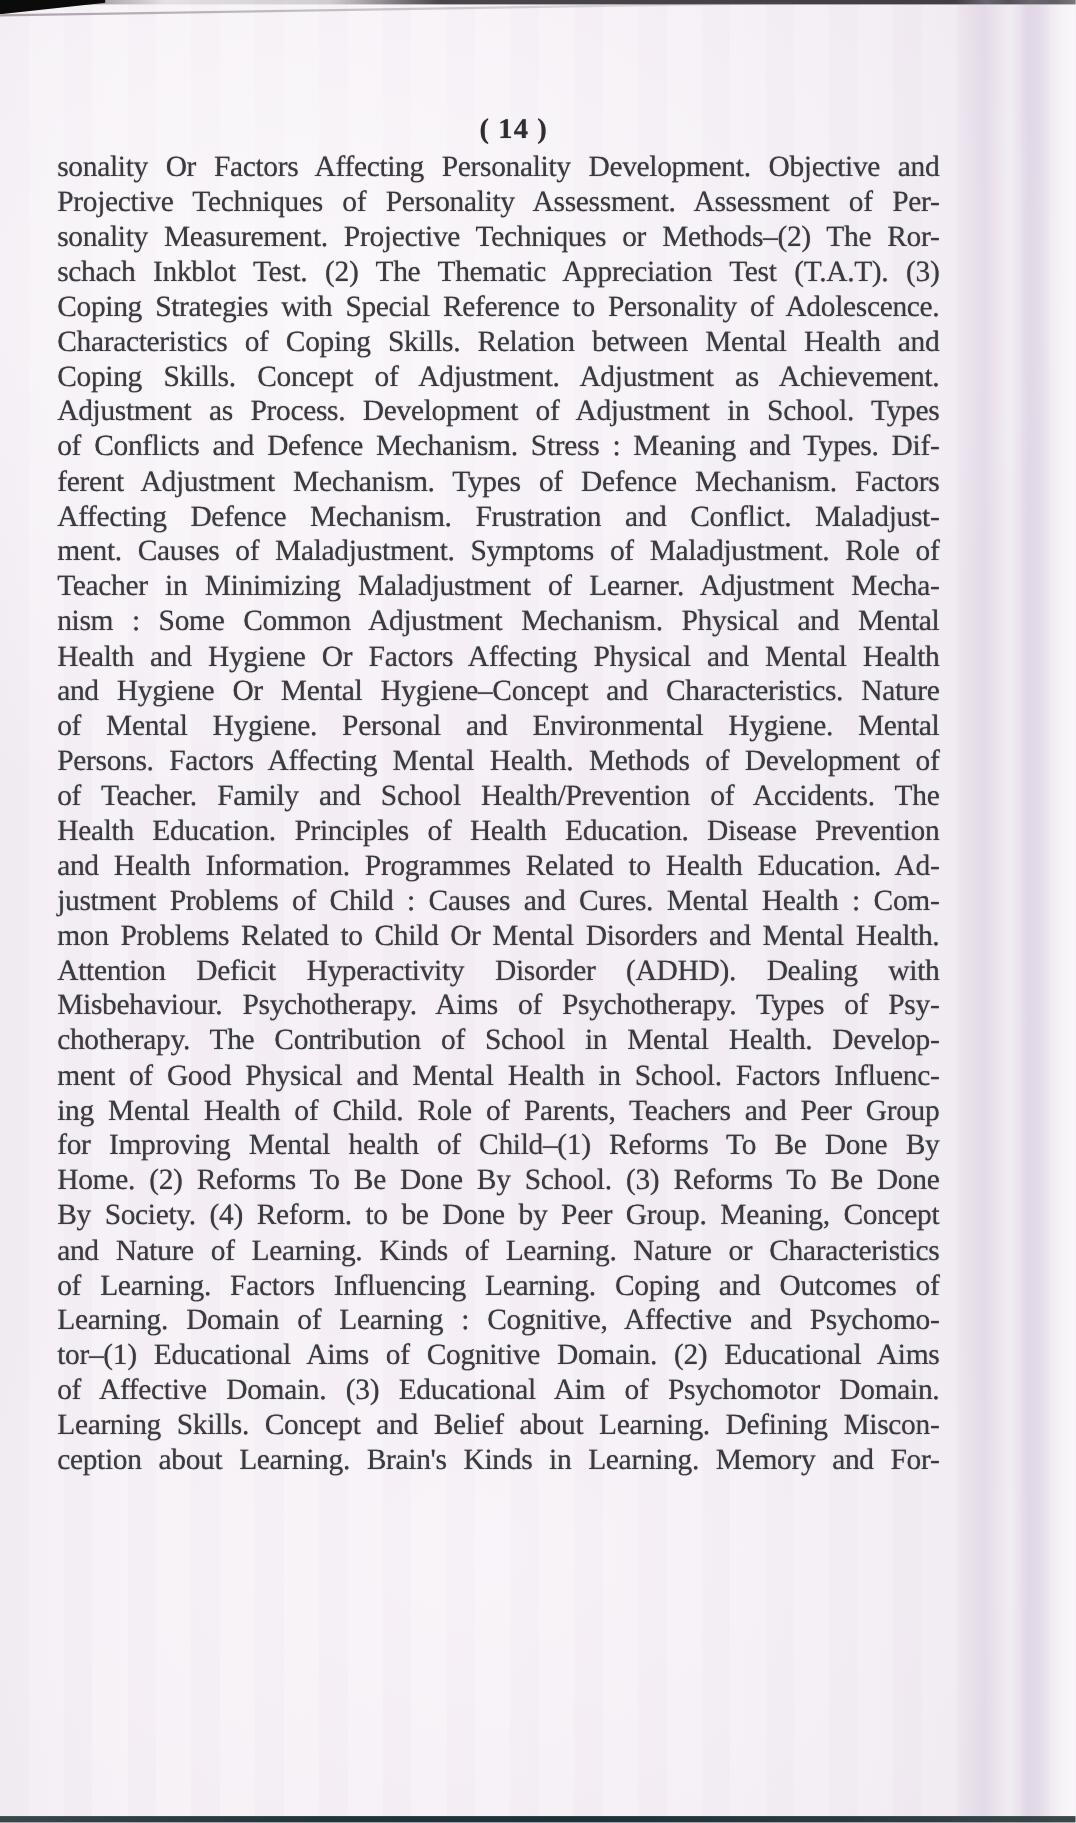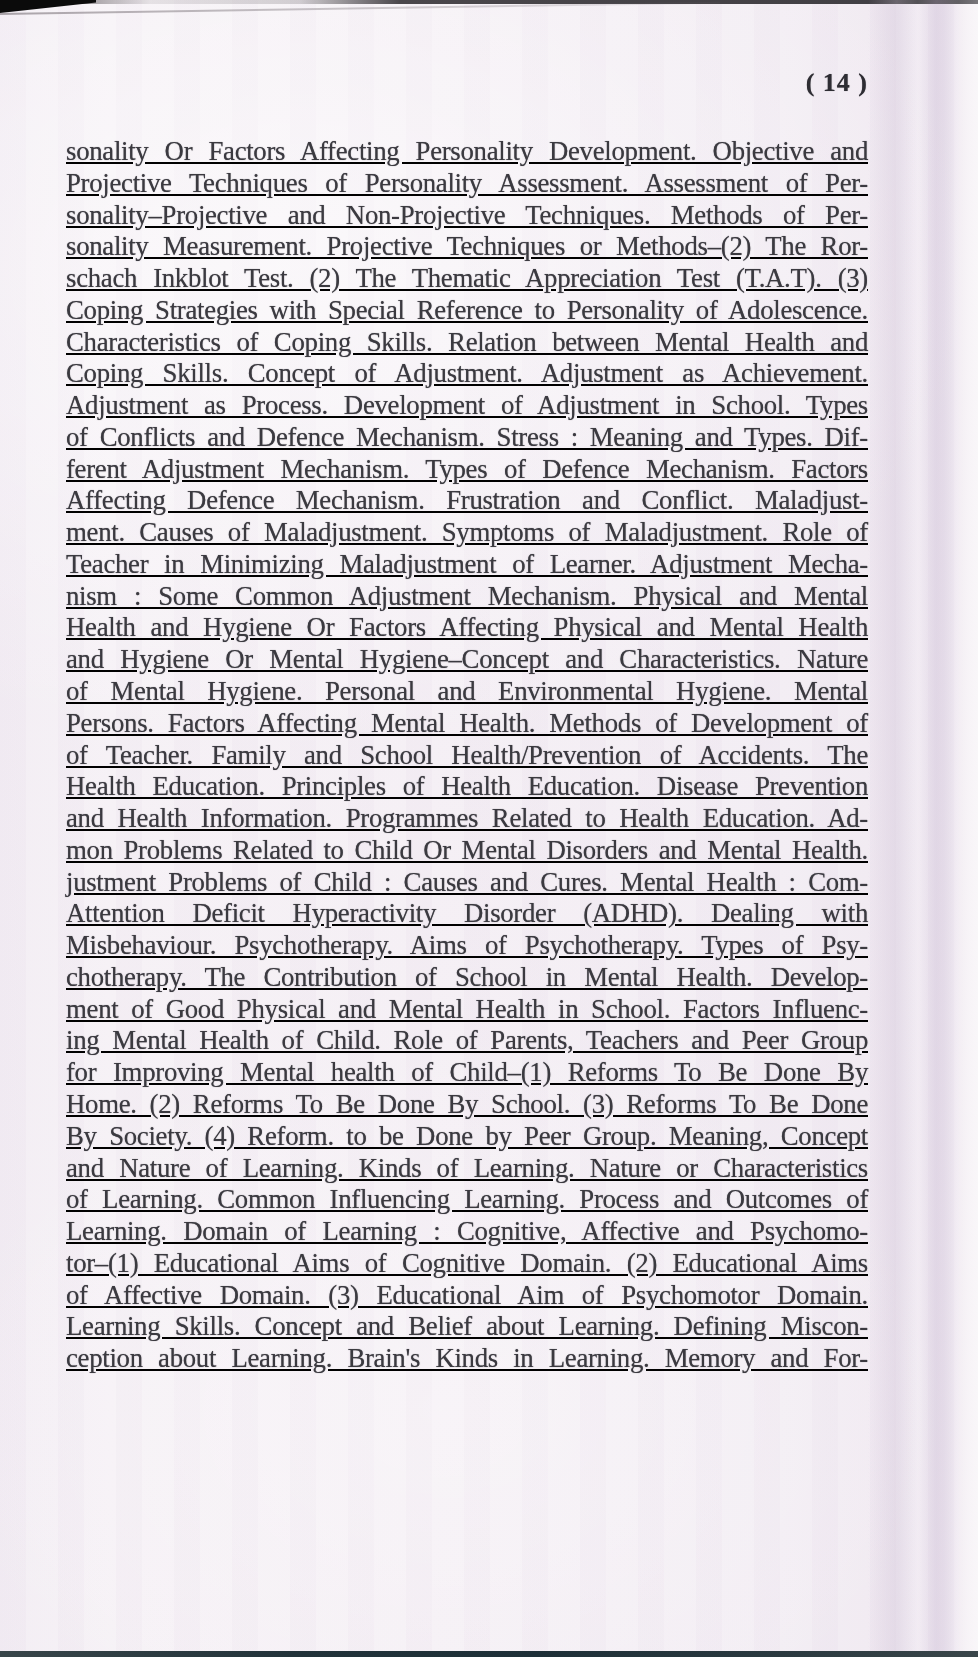--- a/index.html
+++ b/index.html
@@ -76,37 +76,36 @@
       rgba(214,200,218,0.28) 26%,
       rgba(255,255,255,0.10) 45%,
       rgba(205,190,212,0.30) 62%,
       rgba(255,255,255,0.18) 82%,
       rgba(255,255,255,0.30) 100%);
     pointer-events: none;
   }
 
   .page-number {
     position: absolute;
-    top: 68px;
+    top: 102px;
     left: 66px;
     width: 802px;
-    text-align: right;
+    text-align: center;
     font-size: 26px;
     font-weight: bold;
     letter-spacing: 1px;
     color: #2e2d33;
     text-shadow: 0 0 0.8px rgba(46,45,51,0.65);
   }
 
   .text-block {
     position: absolute;
     top: 136px;
-    left: 66px;
+    left: 52px;
     width: 802px;
-    text-decoration: underline;
   }
 
   .text-line {
     height: 31.77px;
     line-height: 31.77px;
     font-size: 26.8px;
     letter-spacing: -0.3px;
     color: #3b3a40;
     text-shadow: 0 0 0.9px rgba(54,52,60,0.70);
     text-align: justify;
@@ -124,52 +123,51 @@
 
   <div class="top-strip"></div>
   <div class="corner-wedge"></div>
   <div class="fold-line"></div>
 
   <div class="page-number">( 14 )</div>
 
   <div class="text-block">
       <div class="text-line">sonality Or Factors Affecting Personality Development. Objective and</div>
       <div class="text-line">Projective Techniques of Personality Assessment. Assessment of Per-</div>
-      <div class="text-line">sonality–Projective and Non-Projective Techniques. Methods of Per-</div>
       <div class="text-line">sonality Measurement. Projective Techniques or Methods–(2) The Ror-</div>
       <div class="text-line">schach Inkblot Test. (2) The Thematic Appreciation Test (T.A.T). (3)</div>
       <div class="text-line">Coping Strategies with Special Reference to Personality of Adolescence.</div>
       <div class="text-line">Characteristics of Coping Skills. Relation between Mental Health and</div>
       <div class="text-line">Coping Skills. Concept of Adjustment. Adjustment as Achievement.</div>
       <div class="text-line">Adjustment as Process. Development of Adjustment in School. Types</div>
       <div class="text-line">of Conflicts and Defence Mechanism. Stress : Meaning and Types. Dif-</div>
       <div class="text-line">ferent Adjustment Mechanism. Types of Defence Mechanism. Factors</div>
       <div class="text-line">Affecting Defence Mechanism. Frustration and Conflict. Maladjust-</div>
       <div class="text-line">ment. Causes of Maladjustment. Symptoms of Maladjustment. Role of</div>
       <div class="text-line">Teacher in Minimizing Maladjustment of Learner. Adjustment Mecha-</div>
       <div class="text-line">nism : Some Common Adjustment Mechanism. Physical and Mental</div>
       <div class="text-line">Health and Hygiene Or Factors Affecting Physical and Mental Health</div>
       <div class="text-line">and Hygiene Or Mental Hygiene–Concept and Characteristics. Nature</div>
       <div class="text-line">of Mental Hygiene. Personal and Environmental Hygiene. Mental</div>
       <div class="text-line">Persons. Factors Affecting Mental Health. Methods of Development of</div>
       <div class="text-line">of Teacher. Family and School Health/Prevention of Accidents. The</div>
       <div class="text-line">Health Education. Principles of Health Education. Disease Prevention</div>
       <div class="text-line">and Health Information. Programmes Related to Health Education. Ad-</div>
+      <div class="text-line">justment Problems of Child : Causes and Cures. Mental Health : Com-</div>
       <div class="text-line">mon Problems Related to Child Or Mental Disorders and Mental Health.</div>
-      <div class="text-line">justment Problems of Child : Causes and Cures. Mental Health : Com-</div>
       <div class="text-line">Attention Deficit Hyperactivity Disorder (ADHD). Dealing with</div>
       <div class="text-line">Misbehaviour. Psychotherapy. Aims of Psychotherapy. Types of Psy-</div>
       <div class="text-line">chotherapy. The Contribution of School in Mental Health. Develop-</div>
       <div class="text-line">ment of Good Physical and Mental Health in School. Factors Influenc-</div>
       <div class="text-line">ing Mental Health of Child. Role of Parents, Teachers and Peer Group</div>
       <div class="text-line">for Improving Mental health of Child–(1) Reforms To Be Done By</div>
       <div class="text-line">Home. (2) Reforms To Be Done By School. (3) Reforms To Be Done</div>
       <div class="text-line">By Society. (4) Reform. to be Done by Peer Group. Meaning, Concept</div>
       <div class="text-line">and Nature of Learning. Kinds of Learning. Nature or Characteristics</div>
-      <div class="text-line">of Learning. Common Influencing Learning. Process and Outcomes of</div>
+      <div class="text-line">of Learning. Factors Influencing Learning. Coping and Outcomes of</div>
       <div class="text-line">Learning. Domain of Learning : Cognitive, Affective and Psychomo-</div>
       <div class="text-line">tor–(1) Educational Aims of Cognitive Domain. (2) Educational Aims</div>
       <div class="text-line">of Affective Domain. (3) Educational Aim of Psychomotor Domain.</div>
       <div class="text-line">Learning Skills. Concept and Belief about Learning. Defining Miscon-</div>
       <div class="text-line">ception about Learning. Brain's Kinds in Learning. Memory and For-</div>
     </div>
 
   <div class="page-curl-shading"></div>
   <div class="bottom-strip"></div>
 

